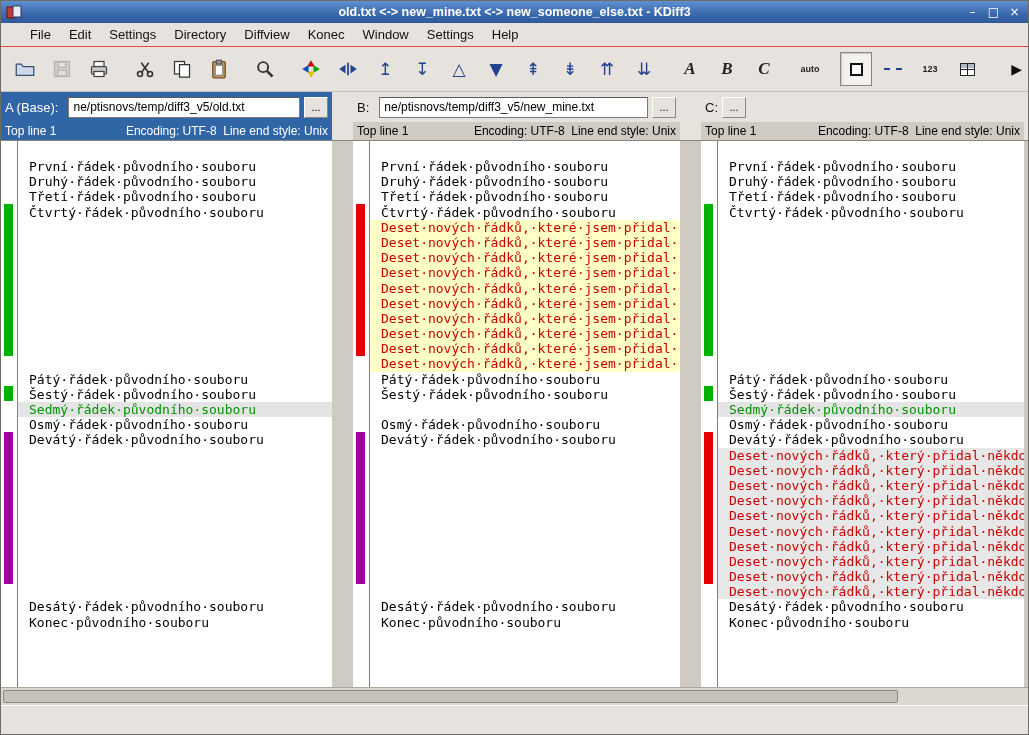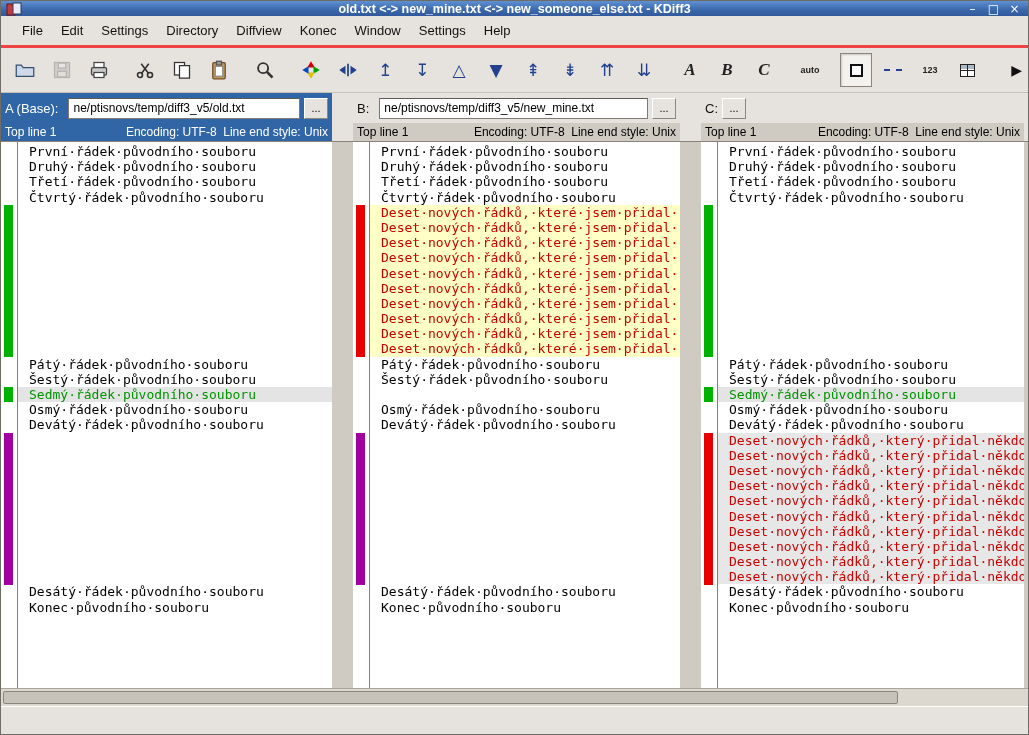--- a/index.html
+++ b/index.html
@@ -1,28 +1,28 @@
 <!DOCTYPE html>
 <html><head>
 <meta charset="utf-8">
 <style>
   * { box-sizing: border-box; margin: 0; padding: 0; }
   html,body { width:1029px; height:735px; overflow:hidden; }
   body { font-family:"Liberation Sans", sans-serif; background:#e6e3de; border:1px solid #6f6c66; }
 
   
-  .titlebar { height:15px; background:linear-gradient(180deg,#5f90d2 0%,#3a68ab 60%,#31599a 100%);
+  .titlebar { height:22px; background:linear-gradient(180deg,#5f90d2 0%,#3a68ab 60%,#31599a 100%);
     display:flex; align-items:center; position:relative; color:#fff; }
   .appicon { width:16px; height:16px; margin-left:5px; display:inline-flex; }
   .title { position:absolute; left:50%; transform:translateX(-50%); font-size:12.5px; font-weight:bold; white-space:nowrap; }
   .winbtns { margin-left:auto; display:flex; align-items:center; gap:6px; padding-right:6px; }
   .wbtn { width:15px; text-align:center; font-size:12px; cursor:default; font-family:"DejaVu Sans",sans-serif; }
 
   
-  .menubar { height:32px; background:#e6e3de; border-bottom:3px solid #ef4444; display:flex; align-items:center; padding-left:12px; }
+  .menubar { height:24px; background:#e6e3de; border-bottom:1px solid #ef4444; display:flex; align-items:center; padding-left:20px; }
   .menuitem { padding:0 9px; font-size:13px; color:#111; }
 
   
   .toolbar { height:45px; background:#e6e3de; border-bottom:1px solid #c6c2ba; display:flex; align-items:center; position:relative; padding-left:8px; }
   .tbar-buttons { display:flex; align-items:center; height:100%; }
   .tbtn { width:32px; height:34px; margin-right:5px; display:flex; align-items:center; justify-content:center; flex:none; }
   .tbtn.grp { margin-left:9px; }
   .tbtn.dis { opacity:.45; }
   .tbtn.act { border:1px solid #8a867e; background:#f4f2ee; box-shadow:inset 1px 1px 2px rgba(0,0,0,.18); }
   .arrow { font-family:"DejaVu Sans",sans-serif; font-size:17px; color:#23418f; line-height:1; }
@@ -56,21 +56,21 @@
   .inforow { height:18px; background:#e6e3de; font-size:12px; }
   .infocell { display:flex; align-items:center; justify-content:space-between; padding:0 4px; background:#cfcbc3; color:#000; overflow:hidden; white-space:nowrap; }
   .info-a { background:#3166a6; color:#fff; }
   .enc { white-space:pre; }
 
   
   .content { height:547px; border-top:1px solid #88847c; background:#cfcbc3; }
   .pane { background:#fff; display:flex; overflow:hidden; }
   .gutter { width:17px; flex:none; position:relative; border-right:1px solid #82807a; background:#fff; }
   .marker { position:absolute; left:3px; width:9px; }
-  .lines { flex:1; overflow:hidden; padding-top:2px; }
+  .lines { flex:1; overflow:hidden; padding-top:2px;margin-top:16px; }
   .line { height:15.2px; line-height:15.2px; font-family:"DejaVu Sans Mono",monospace; font-size:13px; white-space:pre; padding-left:11px; overflow:hidden; }
   .s-n { color:#000; }
   .s-e { }
   .s-ab { background:#ffffc6; color:#c80000; }
   .s-ac { background:#e7e7e7; color:#c80000; }
   .s-g  { background:#e4e4e4; color:#009400; }
 
   .ovcell { background:#e6e3de; padding:0 1px; }
   .overview { position:relative; height:100%; background:#fff; border:1px solid #82807a; }
   .ovseg { position:absolute; left:1px; right:1px; }

